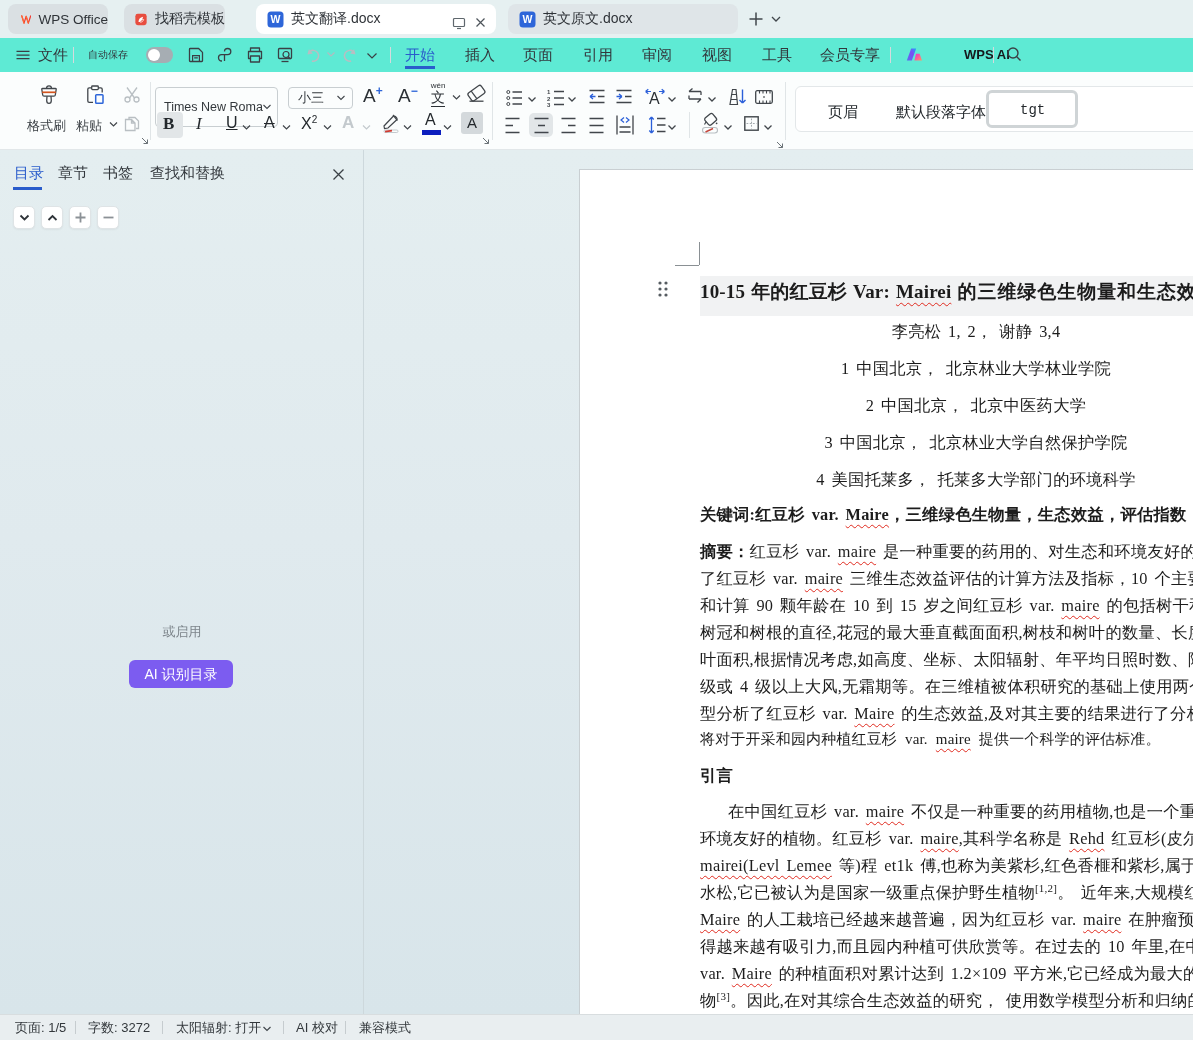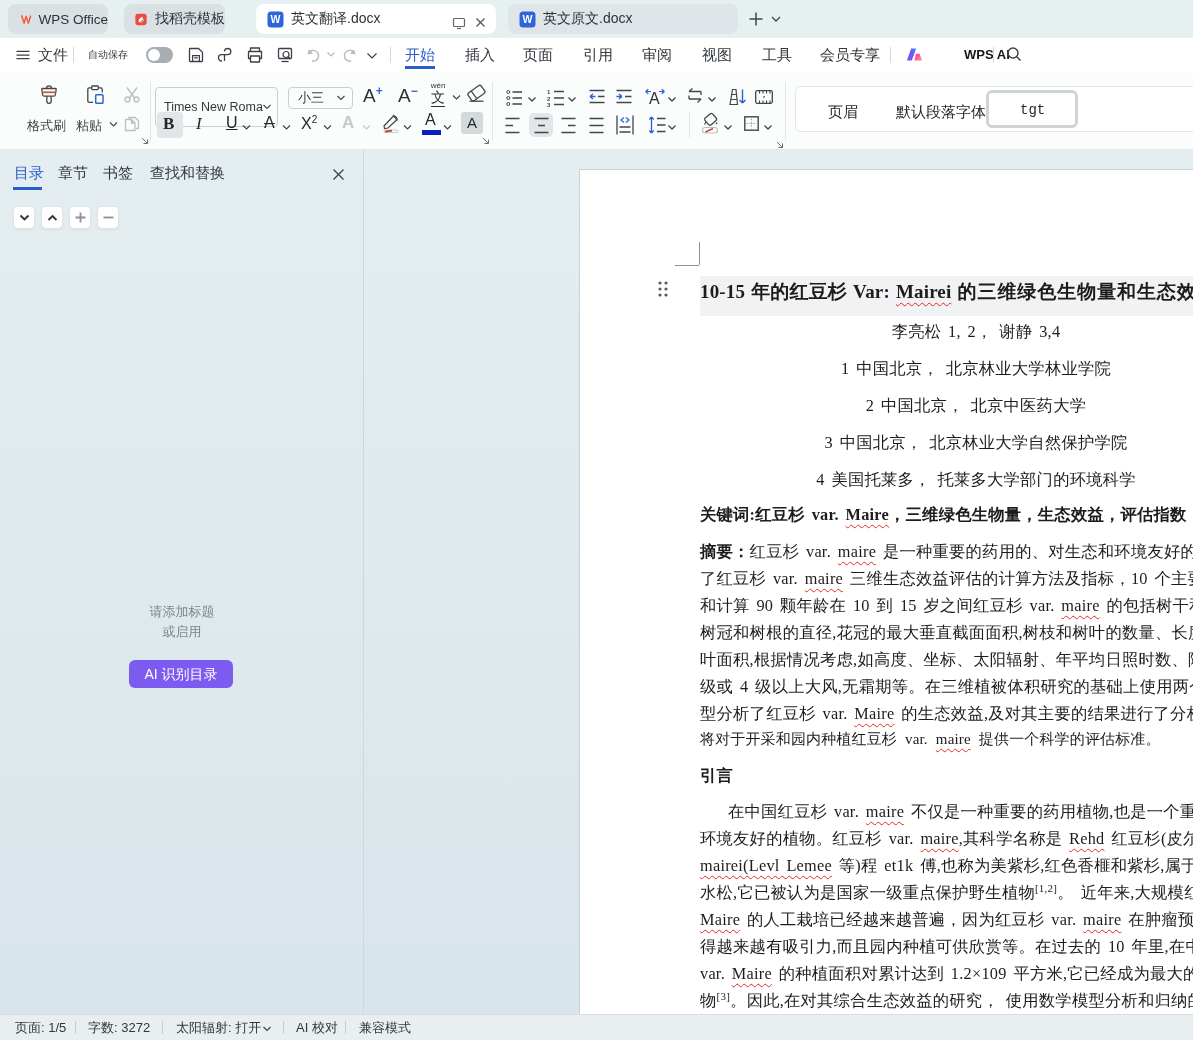--- a/index.html
+++ b/index.html
@@ -6,21 +6,21 @@
 html,body { width:1193px; height:1040px; overflow:hidden; }
 body { font-family:"Liberation Sans", sans-serif; position:relative; background:#e9eef0; }
 
 
 .tabbar { position:absolute; left:0; top:0; width:1193px; height:38px; background:#e6f0f1; }
 .tab { position:absolute; top:4px; height:30px; border-radius:8px; background:#dae0e3; display:flex; align-items:center; font-size:14px; color:#2f3338; }
 .tab.active { background:#ffffff; }
 .tabtxt { white-space:nowrap; }
 
 
-.menubar { position:absolute; left:0; top:38px; width:1193px; height:34px; background:#ffffff; }
+.menubar { position:absolute; left:0; top:38px; width:1193px; height:34px; background:#5eead4; }
 .mi { position:absolute; top:0; height:34px; line-height:34px; font-size:15px; color:#32373c; }
 .mi.act { color:#2a5ccb; }
 .mi.act::after { content:""; position:absolute; left:0; right:0; bottom:3px; height:3px; background:#2a5ccb; }
 .msep { position:absolute; top:9px; width:1px; height:16px; background:#d5dadd; }
 .micon { position:absolute; top:7px; }
 
 
 .toolbar { position:absolute; left:0; top:72px; width:1193px; height:78px; background:#fbfdfd; border-bottom:1px solid #e2e7e9; }
 .tsep { position:absolute; width:1px; background:#e0e5e7; top:10px; height:58px; }
 .tlabel { position:absolute; font-size:13px; color:#3b4045; white-space:nowrap; }
@@ -415,21 +415,20 @@
     <div class="navbtn" style="left:69px;">
         <svg width="13" height="13" viewBox="0 0 13 13">
           <path d="M6.5 1.5 V11.5 M1.5 6.5 H11.5" stroke="#8b9196" stroke-width="1.8"></path>
         </svg>
       </div>
     <div class="navbtn" style="left:97px;">
         <svg width="13" height="13" viewBox="0 0 13 13">
           <path d="M1.5 6.5 H11.5" stroke="#8b9196" stroke-width="1.8"></path>
         </svg>
       </div>
-    <div class="emptyT" style="top:453px; font-size:13px; color:#7d858b;">请添加标题</div>
     <div class="emptyT" style="top:473px; font-size:13px; color:#7d858b;">或启用</div>
     <div class="aibtn">AI 识别目录</div>
   </div>
 
   <div class="page">
 
     <svg style="position:absolute; left:95px; top:72px" width="25" height="25" viewBox="0 0 25 25">
         <path d="M24.5 0 V23 M0 23.5 H24" stroke="#8a9094" stroke-width="1" fill="none"></path>
       </svg>
 

